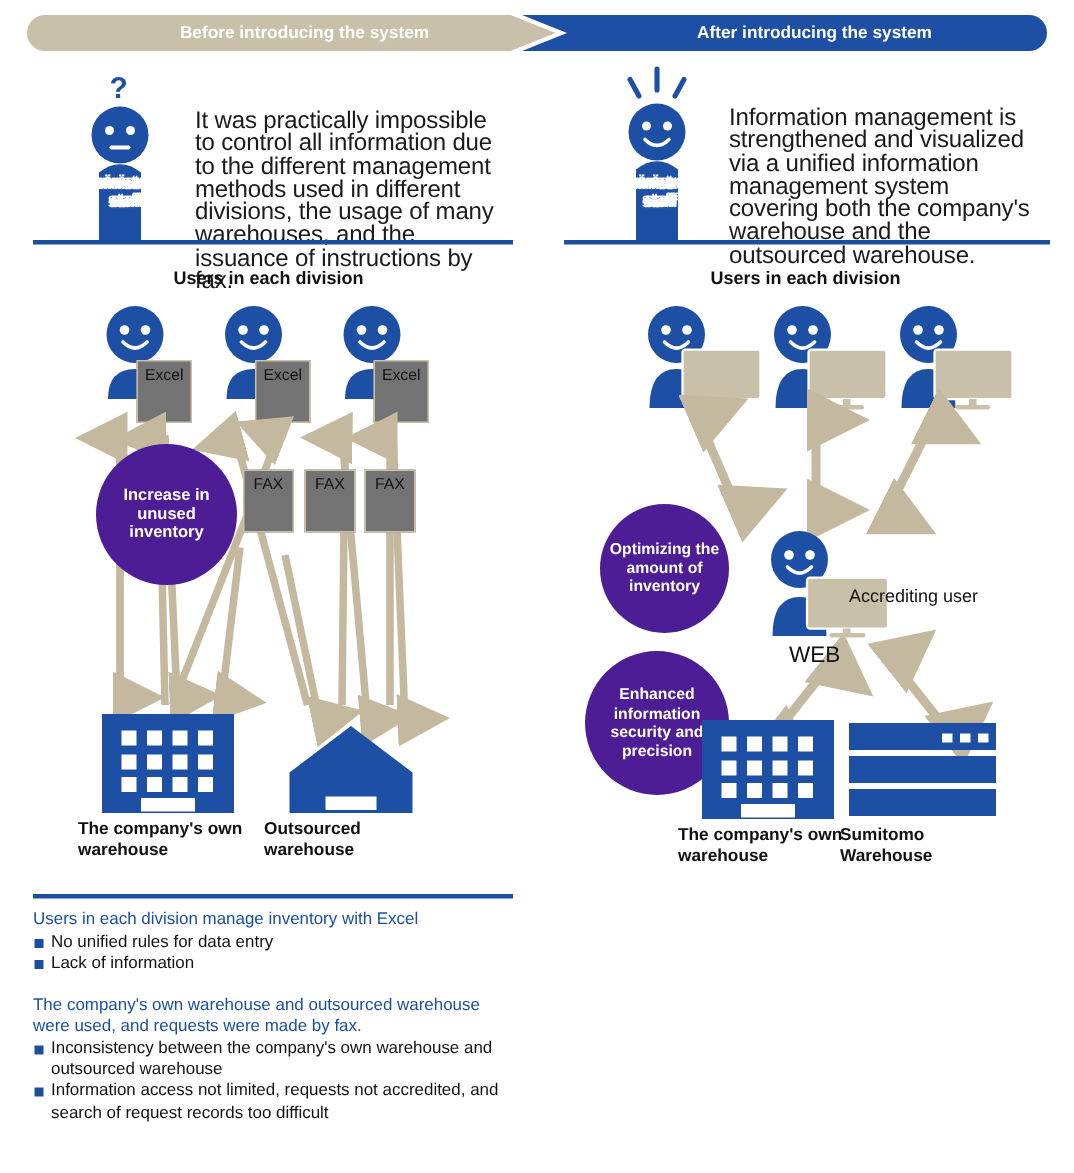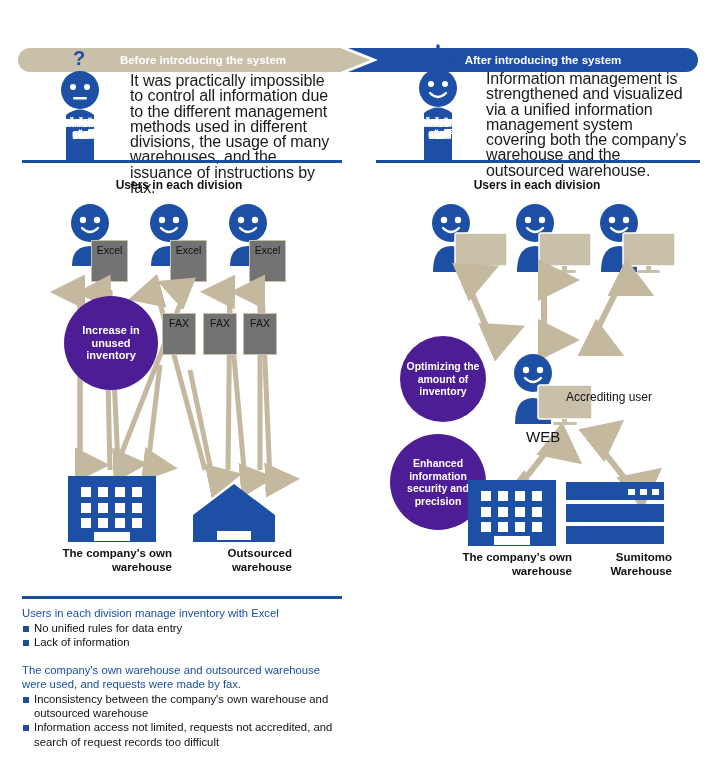--- a/index.html
+++ b/index.html
@@ -10,21 +10,21 @@
   }
   #page {
     position: relative;
     width: 716px;
     height: 782px;
     background: #ffffff;
     overflow: hidden;
   }
 
   
-  .banner-wrap { position: absolute; left: 18px; top: 10px; width: 680px; height: 24px; margin-top: 38px; }
+  .banner-wrap { position: absolute; left: 18px; top: 10px; width: 680px; height: 24px; }
   .banner-svg { display: block; }
   .banner-label {
     position: absolute; top: 0; height: 24px; line-height: 24px;
     color: #ffffff; font-size: 11.5px; font-weight: bold; text-align: center;
     white-space: nowrap;
   }
   .banner-label.left  { left: 40px;  width: 290px; }
   .banner-label.right { left: 380px; width: 290px; }
 
   
@@ -100,21 +100,21 @@
     justify-content: center;
     text-align: center;
     font-weight: bold;
     line-height: 12.5px;
     padding: 6px;
   }
 
   
   .wh-label {
     position: absolute;
-    text-align: right;
+    text-align: left;
     font-size: 11.5px;
     font-weight: bold;
     color: #111111;
     line-height: 14px;
   }
   .plain-label {
     position: absolute;
     font-size: 12px;
     color: #111111;
     font-weight: normal;

